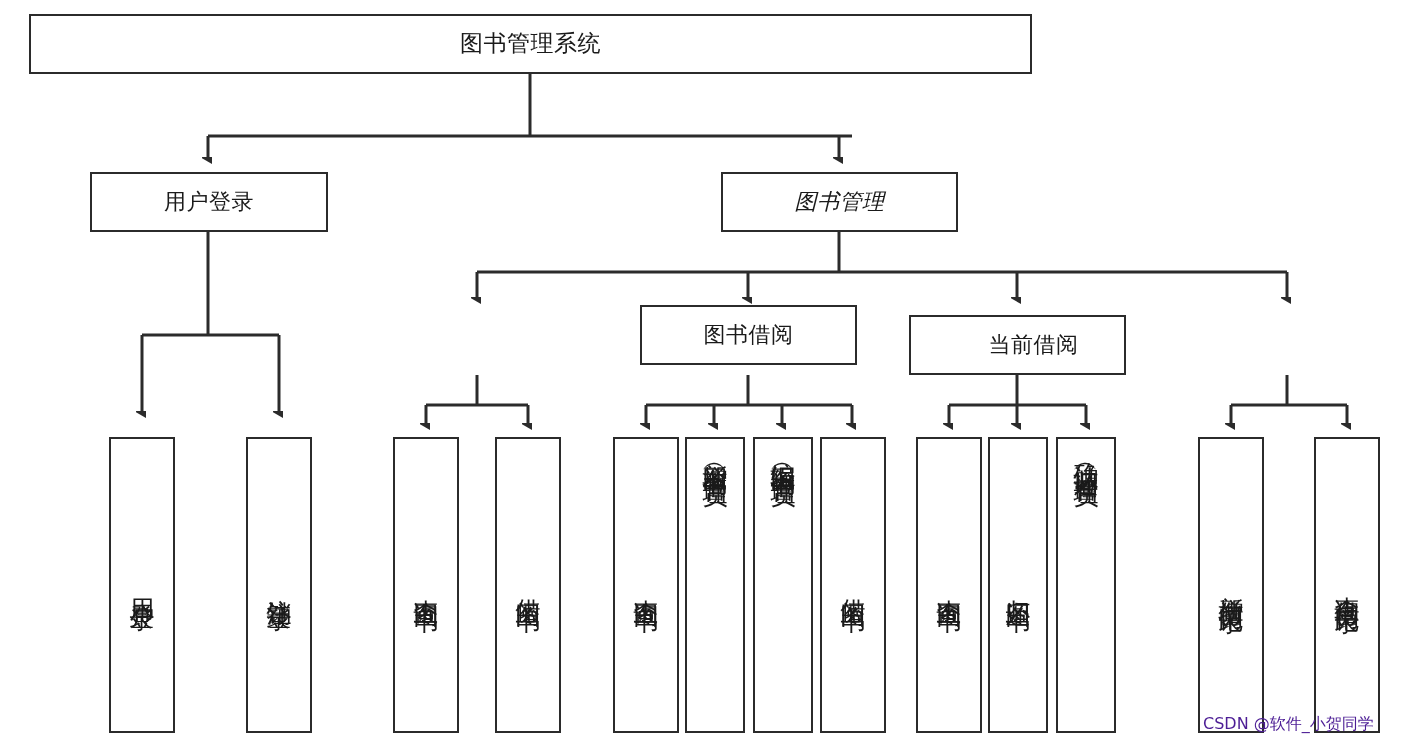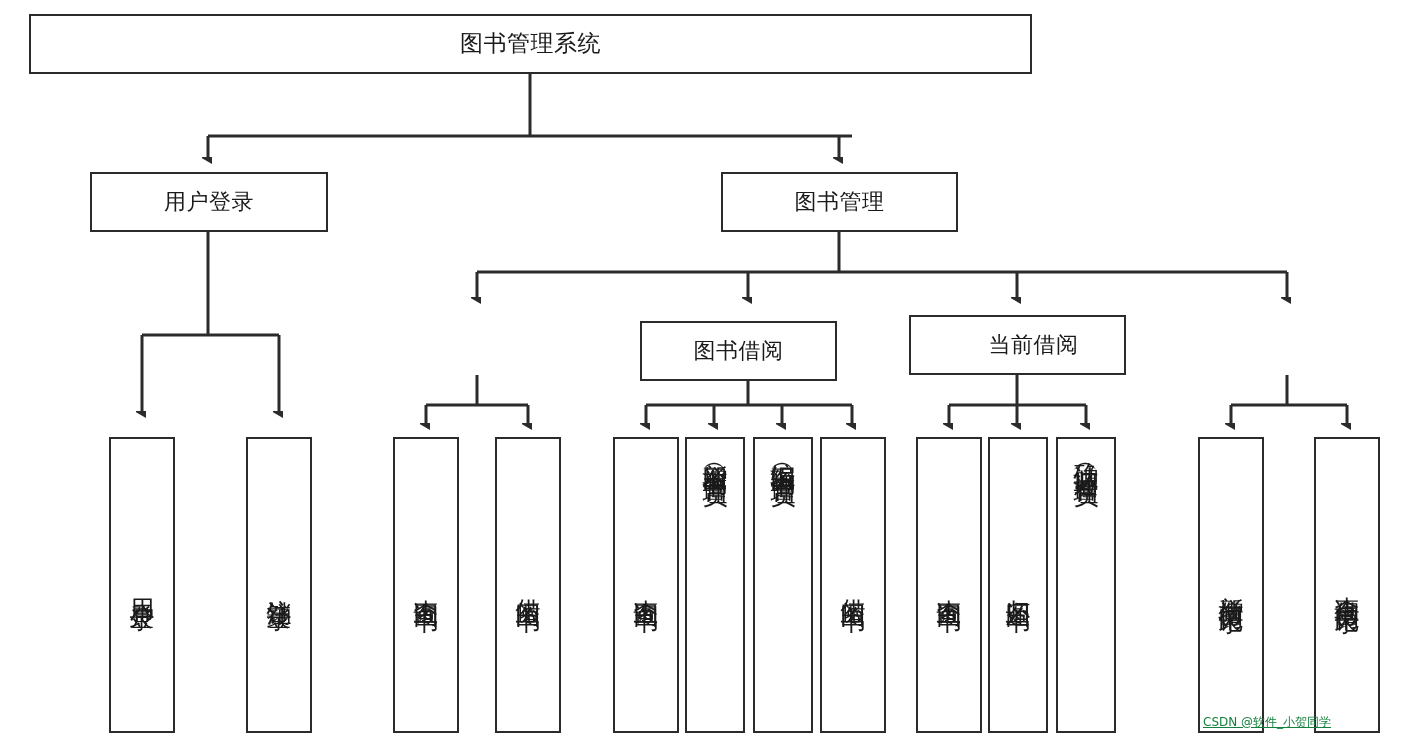--- a/index.html
+++ b/index.html
@@ -66,26 +66,25 @@
     white-space: nowrap;
   }
   .node.vert.center-text {
     align-items: center;
     padding-top: 0;
   }
   #watermark {
     position: absolute;
     left: 1194px;
     top: 714px;
-    font-size: 12px;
-    color: #15803d;
+    font-size: 16px;
+    color: #4c1d95;
     white-space: nowrap;
     z-index: 5;
     font-family: "DejaVu Sans", "Liberation Sans", sans-serif;
-    text-decoration: underline;
   }
 </style>
 </head>
 <body>
 
 <div id="diagram-root">
 
   <svg id="connector-layer" viewBox="0 0 1405 747" width="1405" height="747" xmlns="http://www.w3.org/2000/svg">
     <defs>
       <marker id="arrowhead" markerWidth="10" markerHeight="10" refX="1.5" refY="4" orient="auto" markerUnits="userSpaceOnUse">
@@ -137,26 +136,26 @@
   </svg>
 
   <div class="node horiz" id="node-root" style="left:20px; top:14px; width:1003px; height:60px;">
     <span class="node-label">图书管理系统</span>
   </div>
 
   <div class="node horiz" style="left:81px; top:172px; width:238px; height:60px;">
     <span class="node-label">用户登录</span>
   </div>
 
-  <div class="node horiz" style="left:712px; top:172px; width:237px; height:60px;">
+  <div class="node horiz" style="left:712px; top:172px; width:237px; height:60px;font-style:italic;">
     <span class="node-label">图书管理</span>
   </div>
 
 
-  <div class="node horiz" style="left:631px; top:321px; width:197px; height:60px;">
+  <div class="node horiz" style="left:631px; top:305px; width:217px; height:60px;">
     <span class="node-label">图书借阅</span>
   </div>
 
   <div class="node horiz" style="left:900px; top:315px; width:217px; height:60px;padding-left:32px;">
     <span class="node-label">当前借阅</span>
   </div>
 
 
   <div class="node vert center-text" style="left:100px; top:437px; width:66px; height:296px;">
     <span class="node-label">用户登录</span>

